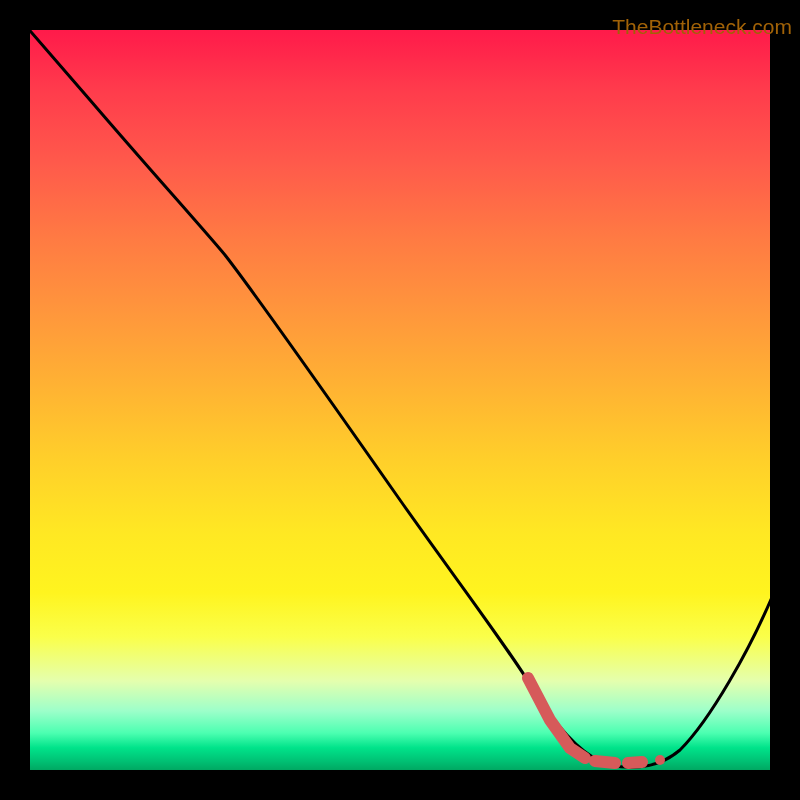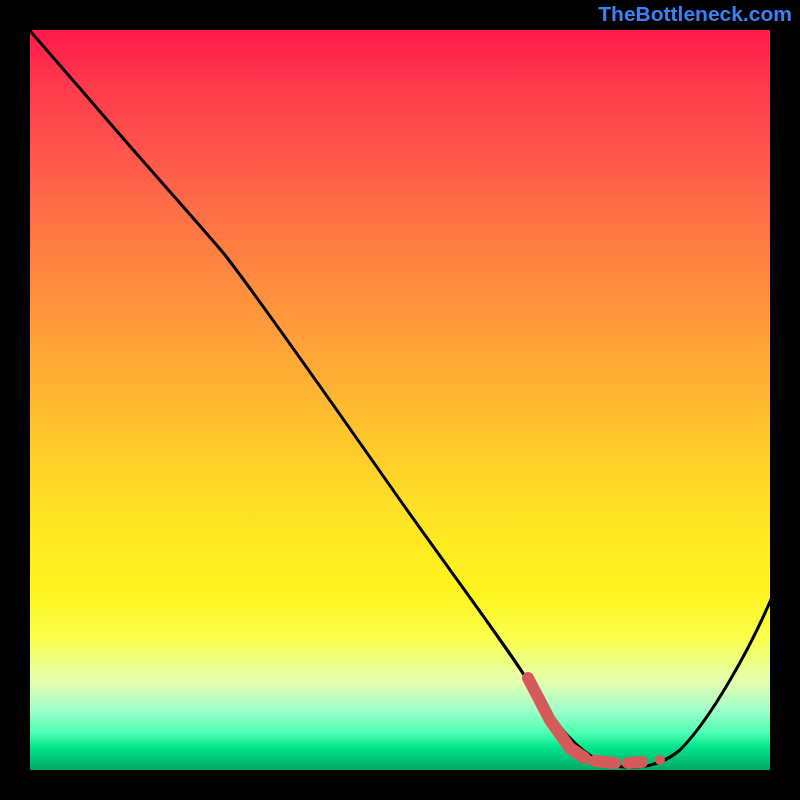--- a/index.html
+++ b/index.html
@@ -6,25 +6,25 @@
     margin: 0;
     padding: 0;
     width: 800px;
     height: 800px;
     background: #000;
     position: relative;
     font-family: Arial, sans-serif;
   }
   .watermark {
     position: absolute;
-    top: 2px;
+    top: 15px;
     right: 8px;
-    color: #3b82f6;
+    color: #a16207;
     font-size: 21px;
-    font-weight: bold;
+    font-weight: normal;
     z-index: 10;
   }
   .plot-area {
     position: absolute;
     left: 30px;
     top: 30px;
     width: 740px;
     height: 740px;
     overflow: hidden;
   }

